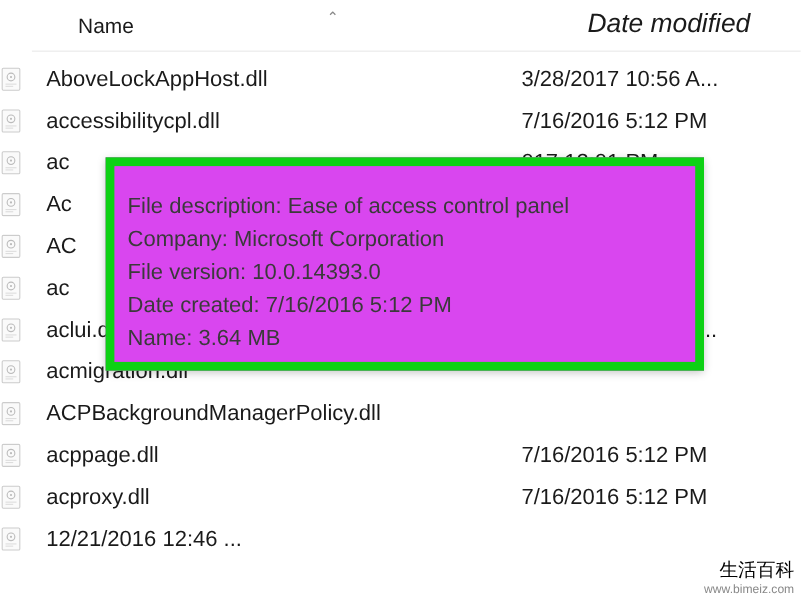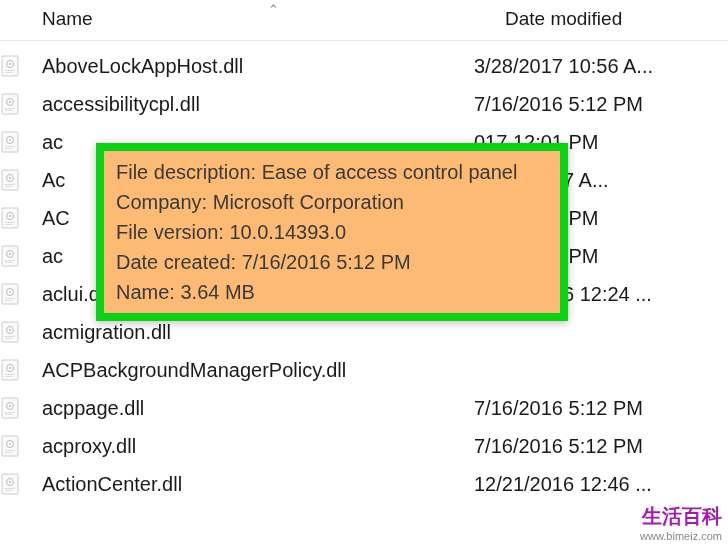--- a/index.html
+++ b/index.html
@@ -13,31 +13,33 @@
       font-family: 'Segoe UI', Arial, sans-serif;
       background: #ffffff;
       overflow: hidden;
       position: relative;
     }
     .header-row {
       display: flex;
       border-bottom: 1px solid #e8e8e8;
       padding: 8px 0 10px 0;
       align-items: flex-end;
+      margin-left: 29px;
     }
     .col-name-header {
       width: 505px;
       padding-left: 42px;
       font-size: 19px;
       color: #1a1a1a;
       position: relative;
     }
     .col-date-header {
-      font-size: 19px;
-      color: #1a1a1a;
+      font-size: 24px;
+      color: #1a1a1a;
+      font-style: italic;
     }
     .sort-indicator {
       position: absolute;
       left: 268px;
       top: -6px;
       font-size: 13px;
       color: #888;
     }
     .file-list {
       padding-top: 6px;
@@ -62,45 +64,45 @@
     }
     .file-date {
       font-size: 20px;
       color: #1a1a1a;
       white-space: nowrap;
     }
     .tooltip-overlay {
       position: absolute;
       left: 96px;
       top: 143px;
-      width: 472px;
-      background: #fdba74;
+      width: 544px;
+      background: #d946ef;
       border: 8px solid #0dd114;
-      padding: 6px 12px 6px 12px;
+      padding: 22px 12px 6px 12px;
       box-shadow: 0 2px 8px rgba(0,0,0,0.25);
       z-index: 10;
     }
     .tooltip-line {
       font-size: 20px;
       color: #3a3a3a;
       line-height: 1.5;
     }
     .watermark {
       position: absolute;
       right: 6px;
       bottom: 4px;
       font-size: 11px;
       color: #888;
       text-align: right;
       z-index: 5;
     }
     .watermark-cn {
-      font-size: 20px;
-      color: #a21caf;
-      font-weight: bold;
+      font-size: 17px;
+      color: #000000;
+      font-weight: normal;
     }
   </style>
 </head>
 <body>
 
 <div class="header-row">
   <div class="col-name-header">
     <span>Name</span>
     <span class="sort-indicator">⌃</span>
   </div>
@@ -254,21 +256,20 @@
   <div class="file-row">
     <span class="file-icon">
       <svg viewBox="0 0 22 22">
           <rect x="2" y="1" width="16" height="20" rx="1" fill="#fafafa" stroke="#ccc" stroke-width="1"></rect>
           <circle cx="10" cy="9" r="3.5" fill="none" stroke="#bbb" stroke-width="1"></circle>
           <circle cx="10" cy="9" r="1" fill="#bbb"></circle>
           <rect x="5" y="15" width="10" height="1" fill="#ddd"></rect>
           <rect x="5" y="17" width="7" height="1" fill="#ddd"></rect>
         </svg>
     </span>
-    <span class="file-name">ActionCenter.dll</span>
     <span class="file-date">12/21/2016 12:46 ...</span>
   </div>
 </div>
 
 <div class="tooltip-overlay">
   <div class="tooltip-line">
     <span>File description:</span> <span>Ease of access  control panel</span>
   </div>
   <div class="tooltip-line">
     <span>Company:</span> <span>Microsoft Corporation</span>

